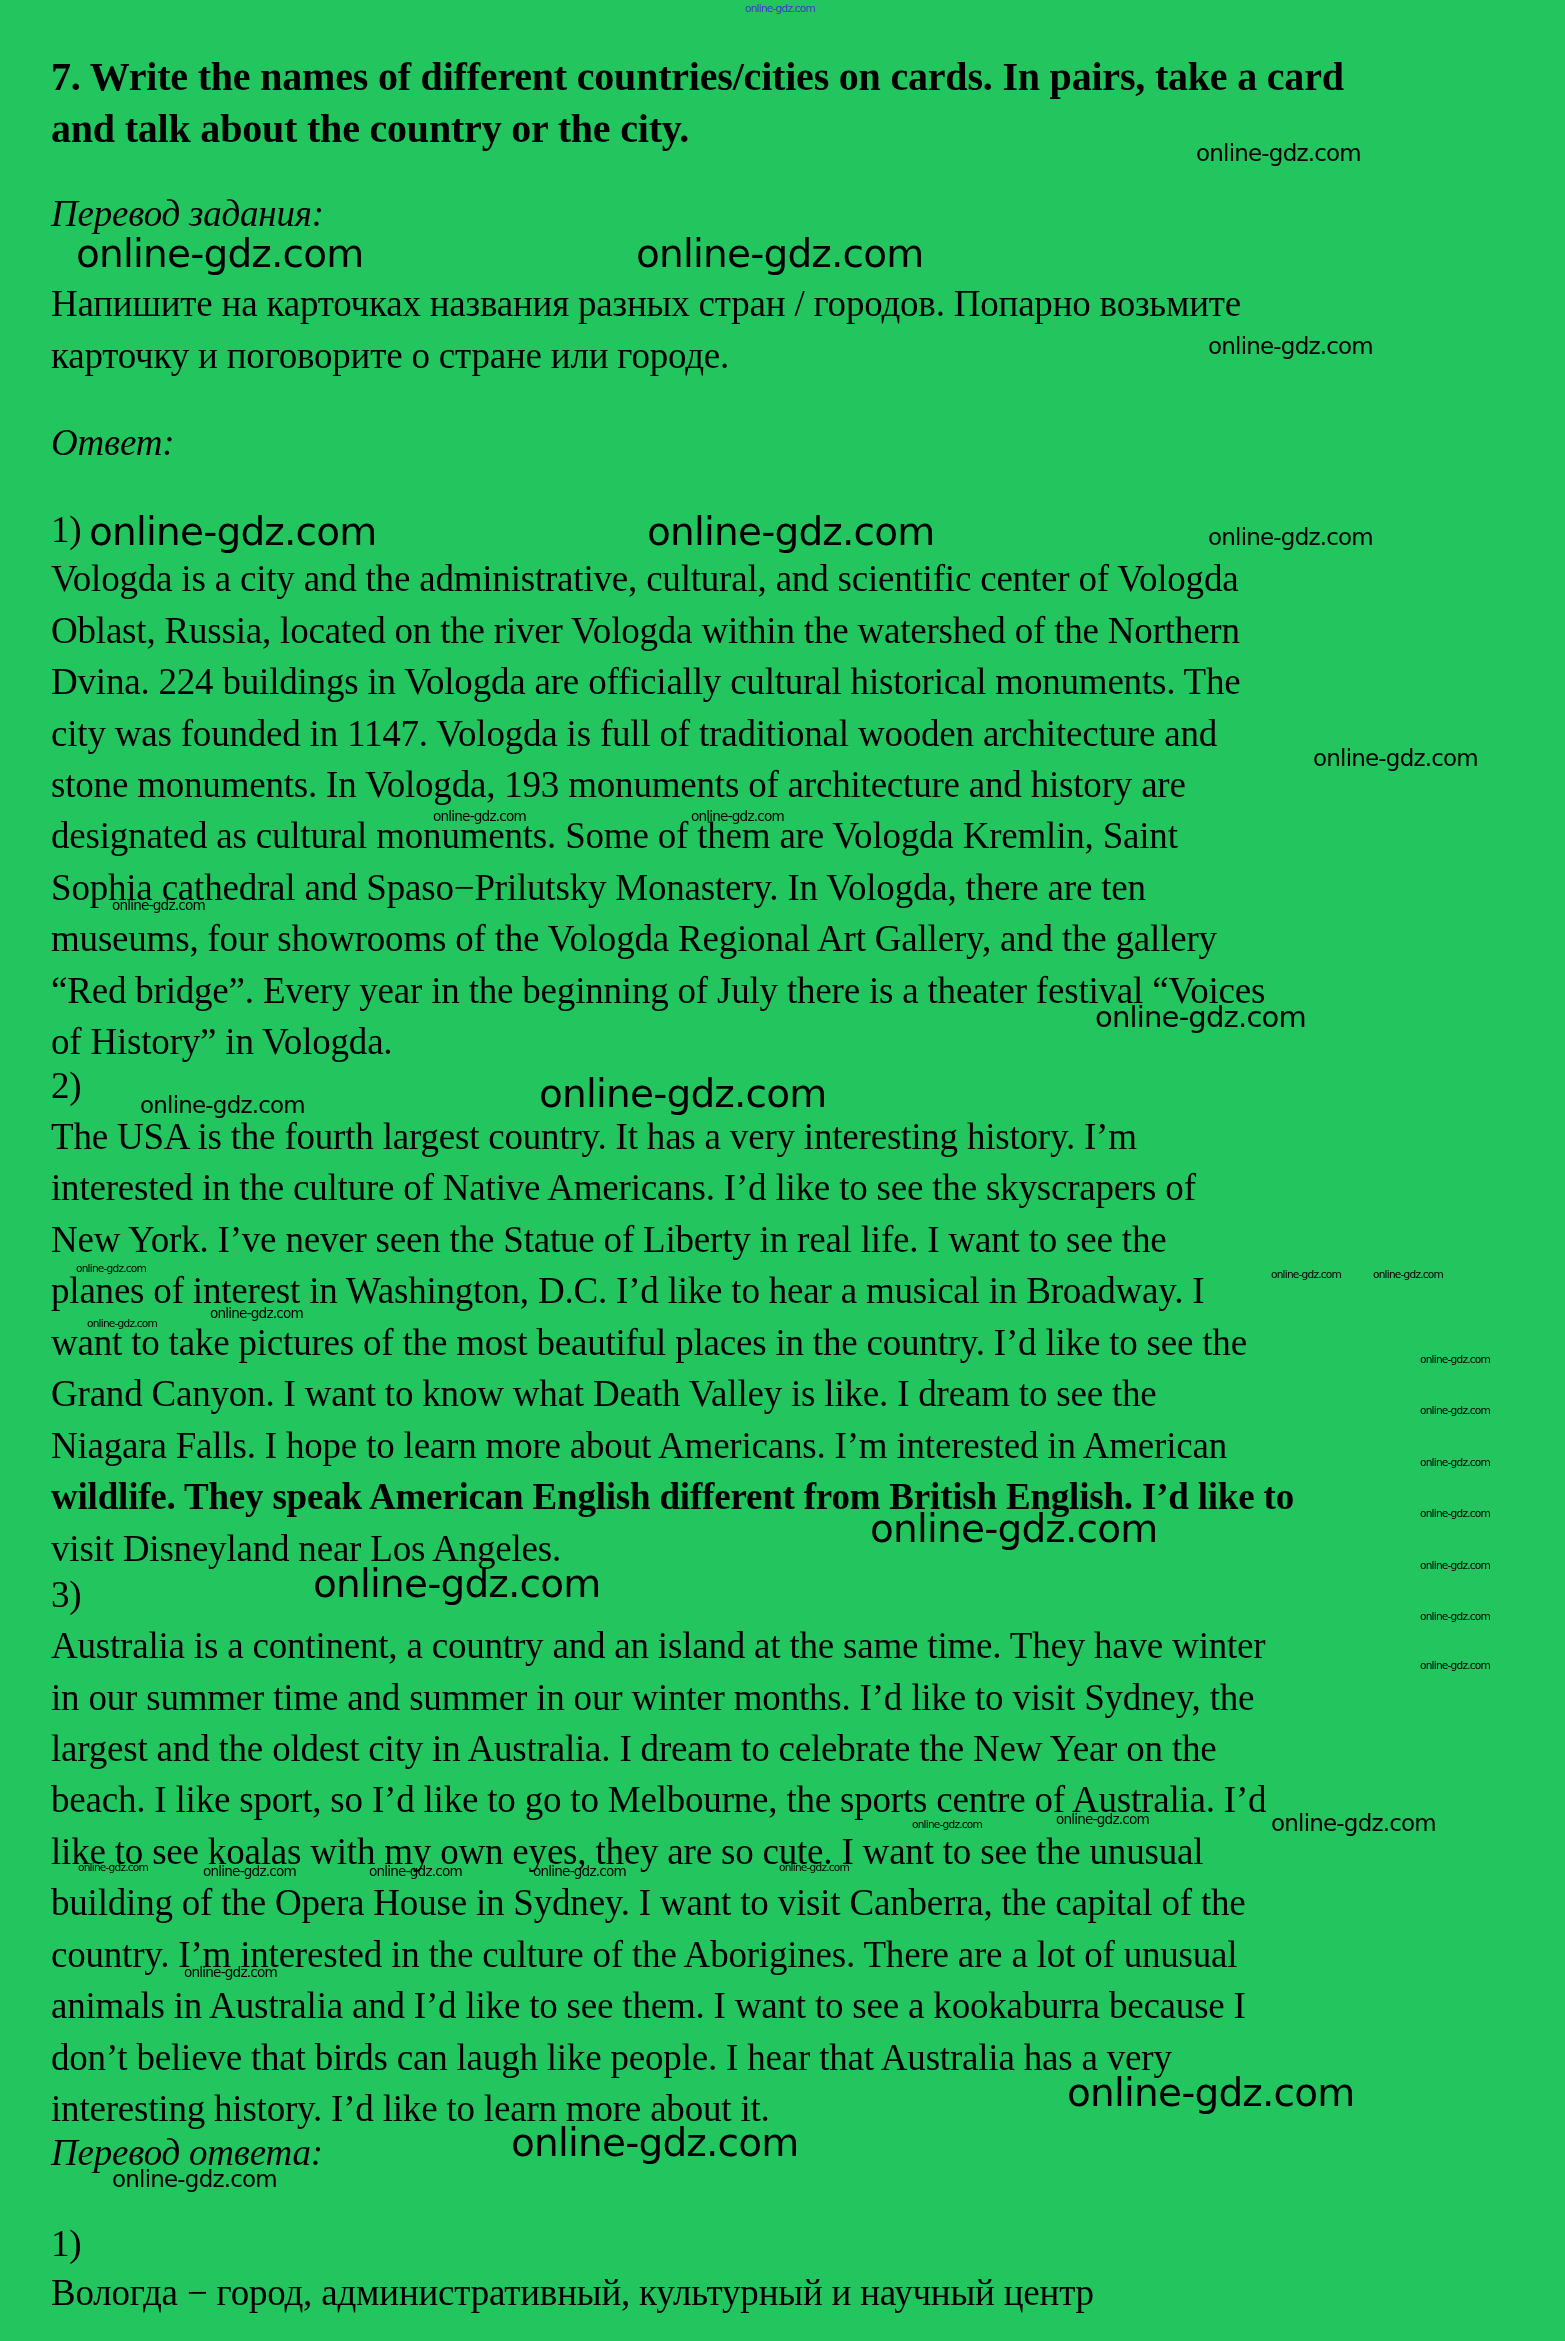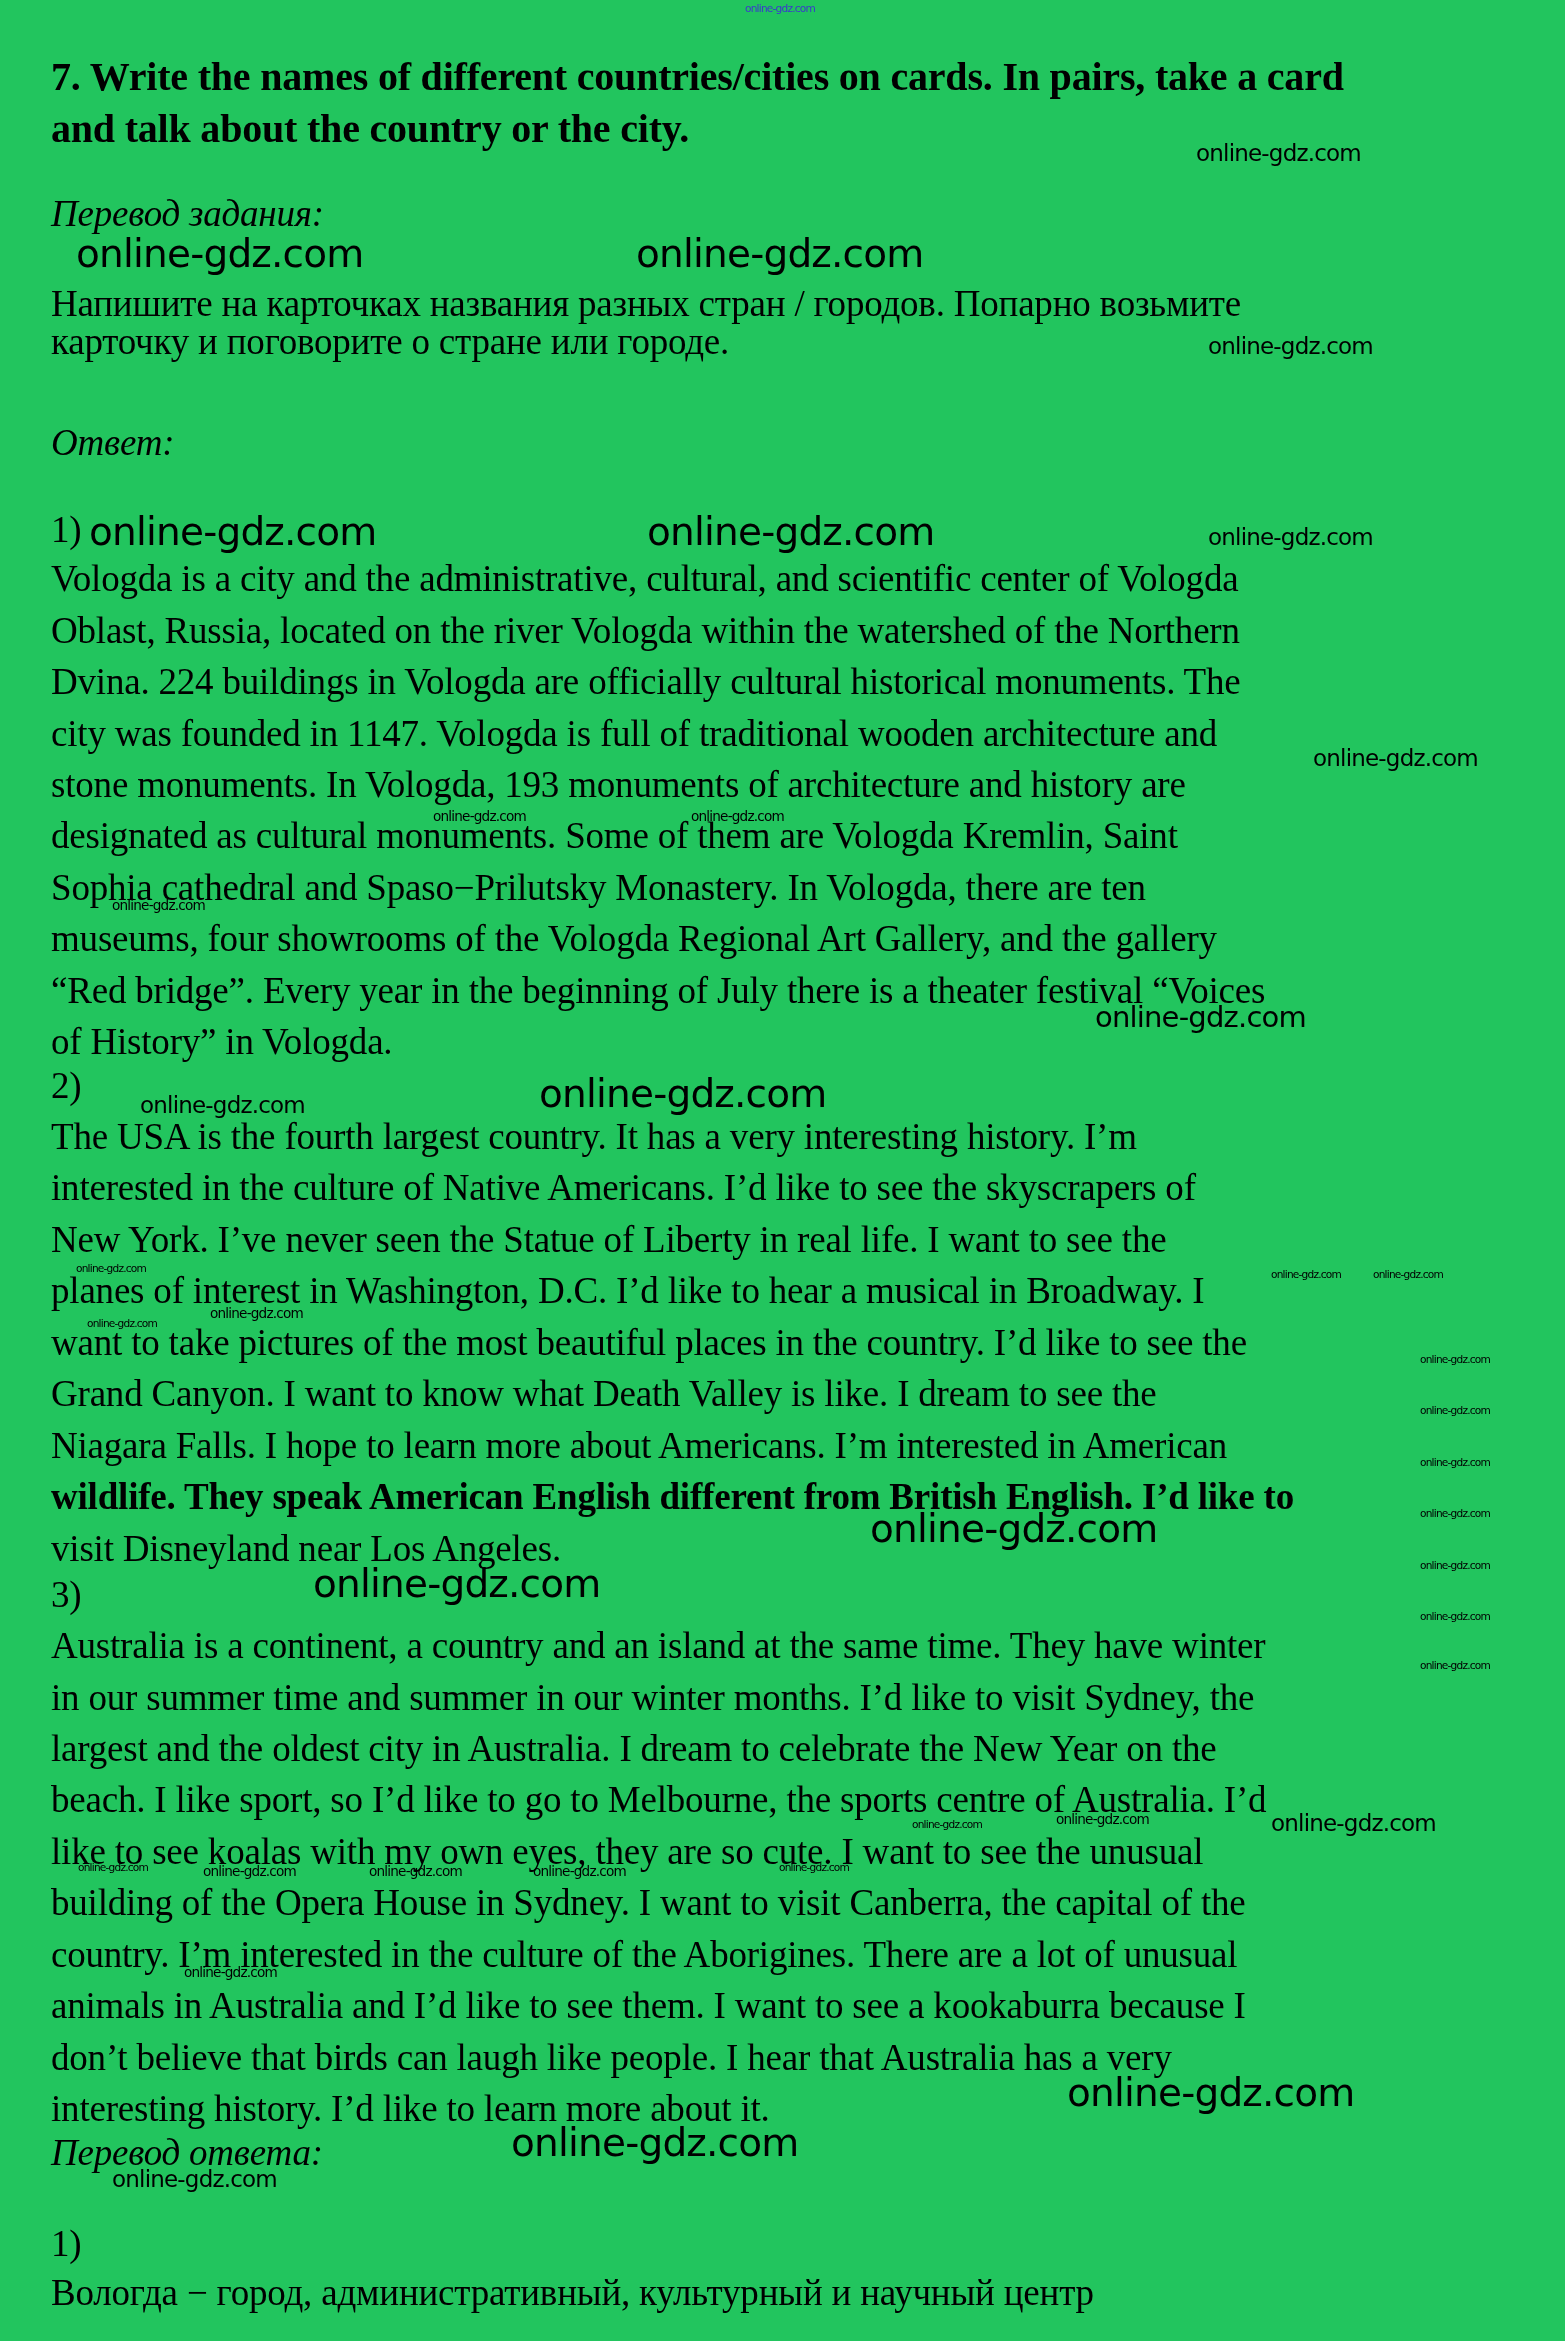--- a/index.html
+++ b/index.html
@@ -25,21 +25,21 @@
   <div class="wm wm-top" style="left:745px; top:1.5px;">online-gdz.com</div>
 
   <div class="line serif title" style="top:54px;">7. Write the names of different countries/cities on cards. In pairs, take a card</div>
   <div class="line serif title" style="top:106px;">and talk about the country or the city.</div>
   <div class="wm wm-m" style="left:1196px; top:140px;">online-gdz.com</div>
 
   <div class="line serif italic" style="top:191px;">Перевод задания:</div>
   <div class="wm wm-xl" style="left:76px; top:231px;">online-gdz.com</div>
   <div class="wm wm-xl" style="left:636px; top:231px;">online-gdz.com</div>
   <div class="line serif" style="top:281px;">Напишите на карточках названия разных стран / городов. Попарно возьмите</div>
-  <div class="line serif" style="top:319px;">карточку и поговорите о стране или городе.</div>
+  <div class="line serif" style="top:333px;">карточку и поговорите о стране или городе.</div>
   <div class="wm wm-m" style="left:1208px; top:333px;">online-gdz.com</div>
 
   <div class="line serif italic" style="top:420px;">Ответ:</div>
 
   <div class="line serif" style="top:507px;">1)</div>
   <div class="wm wm-xl" style="left:89px; top:509px;">online-gdz.com</div>
   <div class="wm wm-xl" style="left:647px; top:509px;">online-gdz.com</div>
   <div class="wm wm-m" style="left:1208px; top:524px;">online-gdz.com</div>
 
   <div class="line serif" style="top:556px;">Vologda is a city and the administrative, cultural, and scientific center of Vologda</div>

